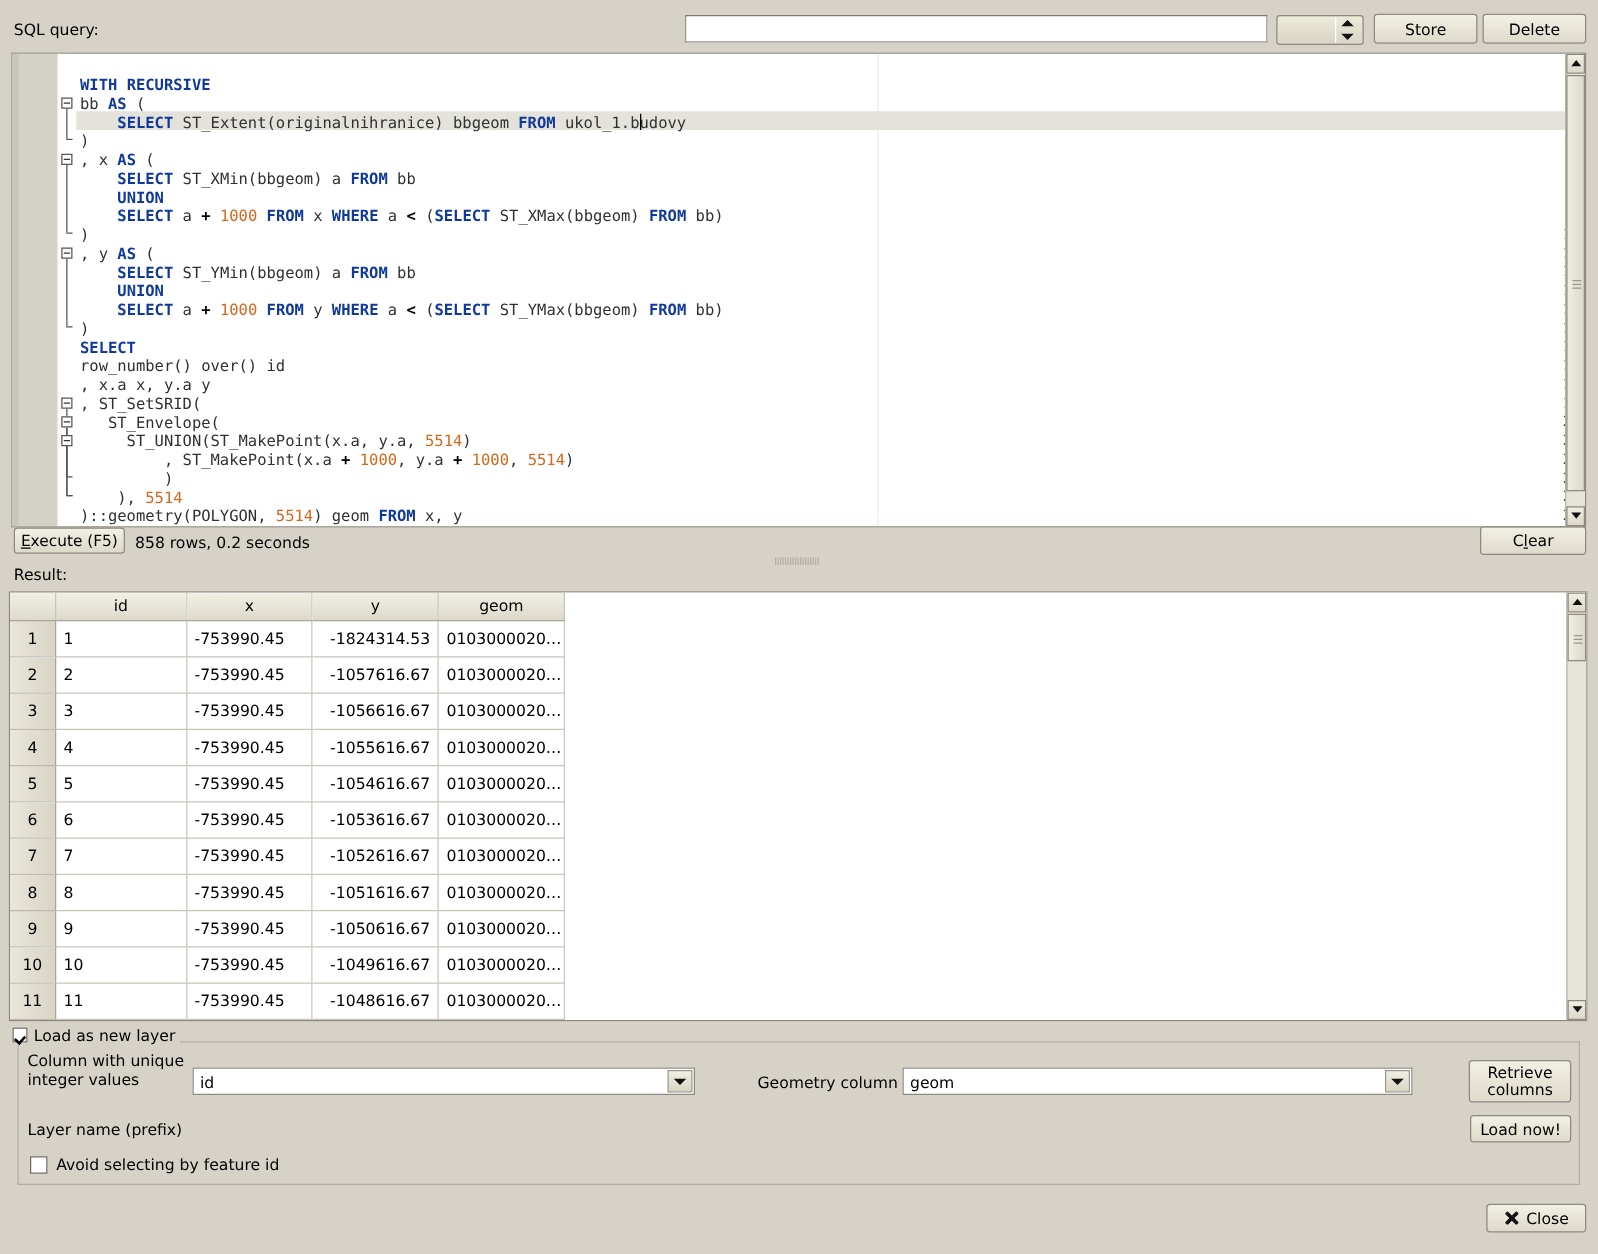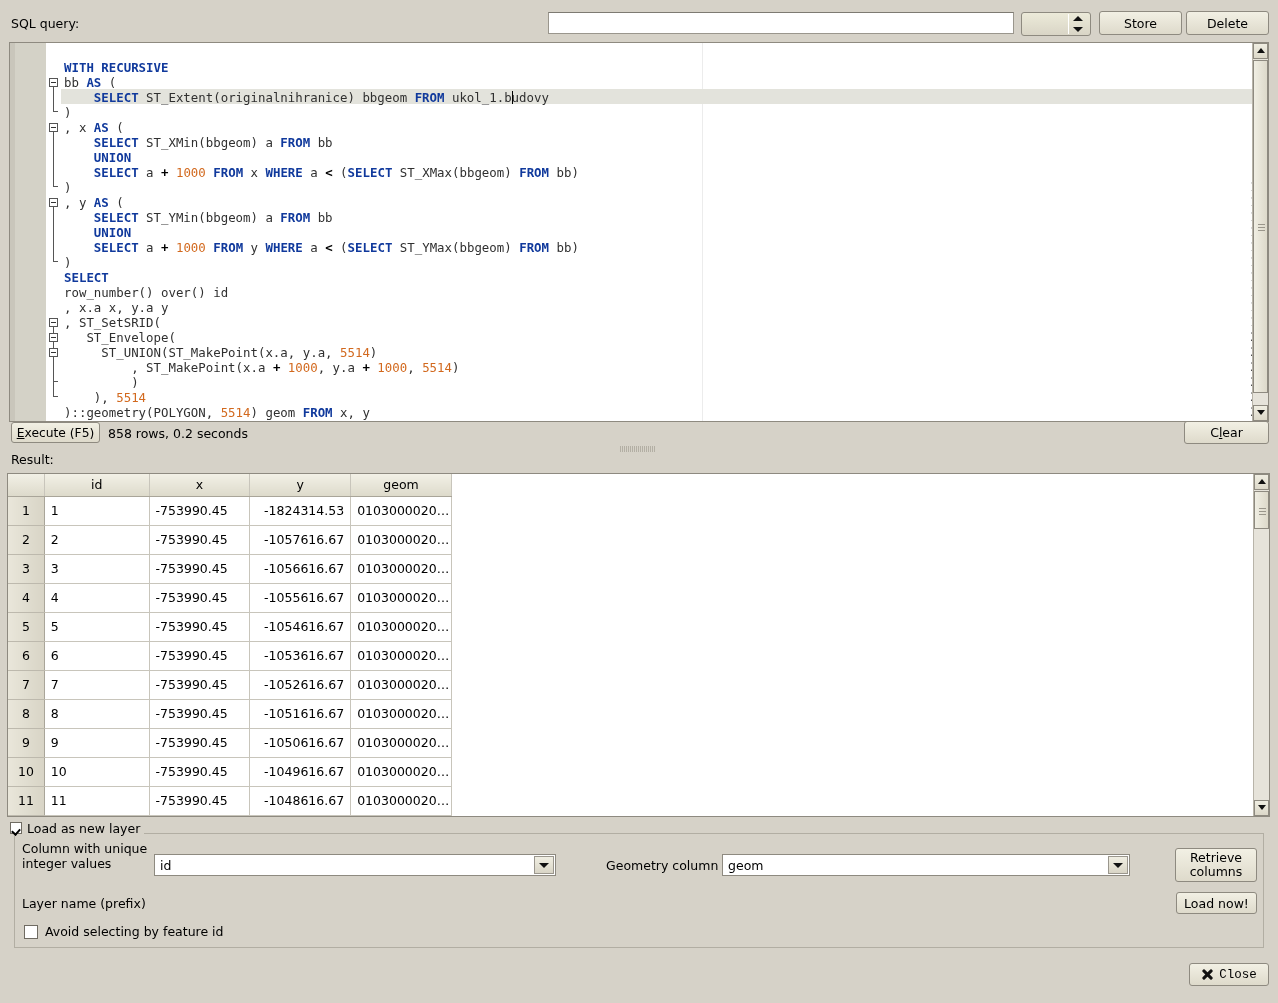--- a/index.html
+++ b/index.html
@@ -169,21 +169,21 @@
     background:#fff;border:1px solid #8e8a80;box-sizing:border-box;font-size:12.5px;
     display:flex;align-items:center;padding-left:5px;
   }
   .btn-loadnow{position:absolute;left:1176px;top:892px;width:81px;height:22px;}
   .row-avoid{position:absolute;left:24px;top:924px;display:flex;align-items:center;gap:7px;font-size:12.5px;}
   .cbx-lg{width:14px;height:14px;}
 
   
   .btn-close{
     position:absolute;left:1189px;top:963px;width:80px;height:23px;
-    display:flex;align-items:center;justify-content:center;gap:5px;font-family:Liberation Mono, monospace;
+    display:flex;align-items:center;justify-content:center;gap:5px;
   }
   .x-icon{display:inline-block;width:13px;height:13px;position:relative;}
   .x-icon::before,.x-icon::after{
     content:"";position:absolute;left:0;top:5px;width:13px;height:3px;background:#111;border-radius:1px;
   }
   .x-icon::before{transform:rotate(45deg);}
   .x-icon::after{transform:rotate(-45deg);}
 </style>
 </head>
 <body>

